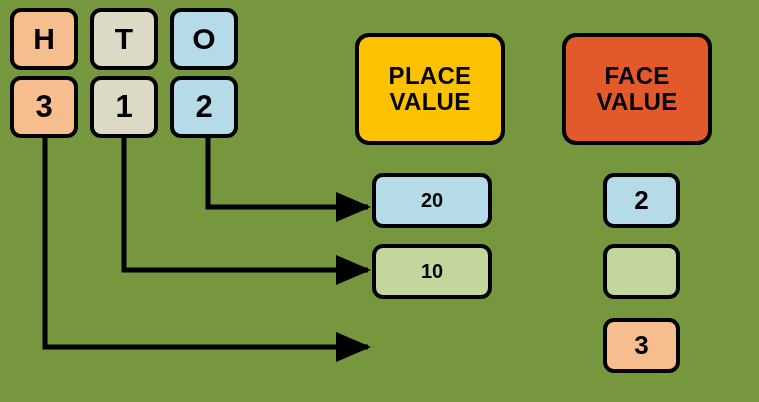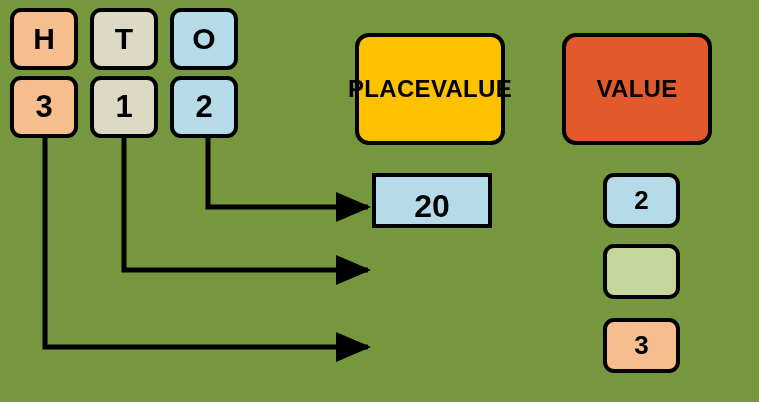--- a/index.html
+++ b/index.html
@@ -45,33 +45,32 @@
   }
   .tile.digit { font-size: 31px; }
 
   
   .heading {
     width: 150px;
     height: 112px;
     font-size: 24px;
     letter-spacing: 0.3px;
     border-radius: 14px;
-    flex-direction: row;
+    flex-direction: column;
     padding: 0 6px;
   }
   .heading span { display: block; }
 
   
   .result {
     left: 372px;
     width: 120px;
     height: 55px;
-    font-size: 32px;
-    border-radius: 1px;
-    align-items: flex-end;
+    font-size: 20px;
+    border-radius: 11px;
   }
   
   .face {
     left: 603px;
     width: 77px;
     height: 55px;
     font-size: 26px;
     border-radius: 11px;
   }
 
@@ -130,25 +129,29 @@
   </div>
   <div class="card tile digit c-blue" style="left:170px; top:76px;">
     <span>2</span>
   </div>
 
   <div class="card heading c-yellow" style="left:355px; top:33px;">
     <span>PLACE</span>
     <span>VALUE</span>
   </div>
   <div class="card heading c-orange" style="left:562px; top:33px;">
+    <span>FACE</span>
     <span>VALUE</span>
   </div>
 
   <div class="card result c-blue" style="top:173px;">
     <span>20</span>
+  </div>
+  <div class="card result c-green" style="top:244px;">
+    <span>10</span>
   </div>
 
   <div class="card face c-blue" style="top:173px;">
     <span>2</span>
   </div>
   <div class="card face c-green" style="top:244px;">
     <span></span>
   </div>
   <div class="card face c-peach" style="top:318px;">
     <span>3</span>

